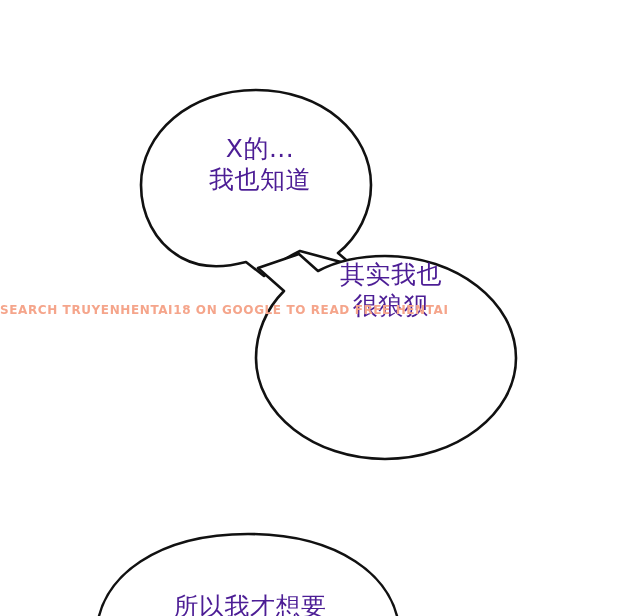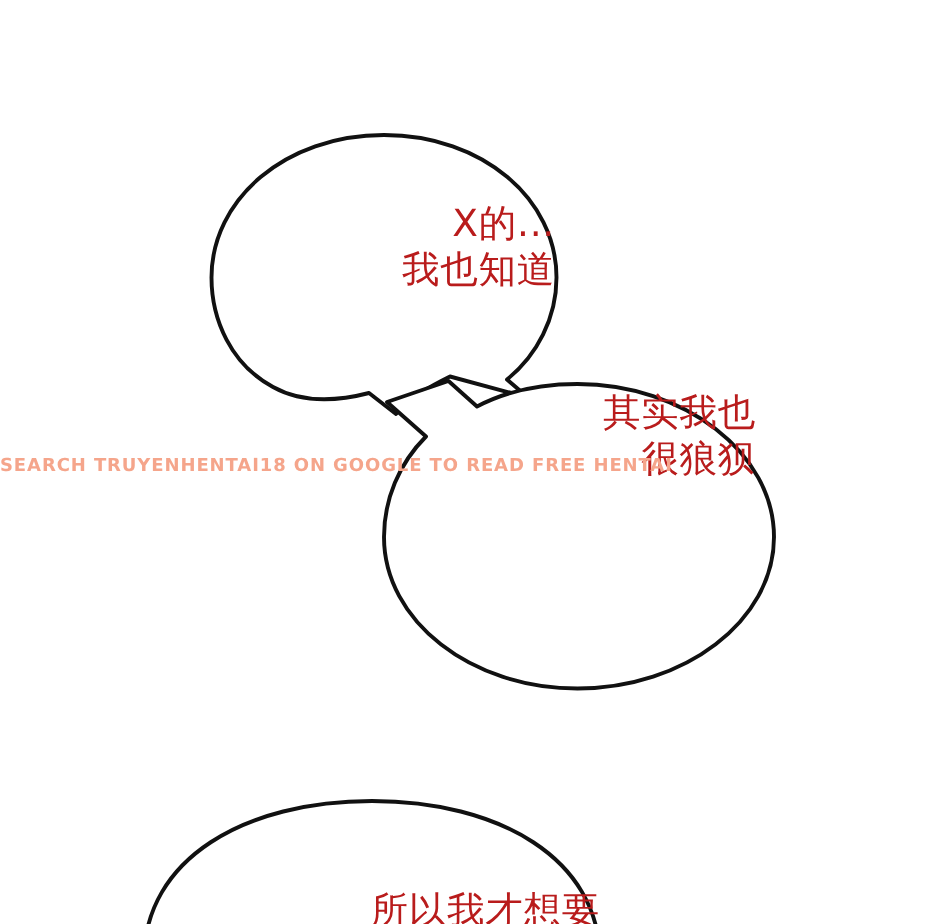--- a/index.html
+++ b/index.html
@@ -21,22 +21,22 @@
   #panel-svg {
     position: absolute;
     left: 0;
     top: 0;
     width: 634px;
     height: 616px;
     display: block;
   }
   .bubble-text {
     position: absolute;
-    text-align: right;
-    color: #b91c1c;
+    text-align: center;
+    color: #4c1d95;
     font-family: "DejaVu Sans", "Liberation Sans", sans-serif;
     font-weight: 400;
     line-height: 1.22;
     white-space: pre-line;
     letter-spacing: 0.5px;
     user-select: none;
   }
   #bubble1-text {
     left: 150px;
     top: 134px;

